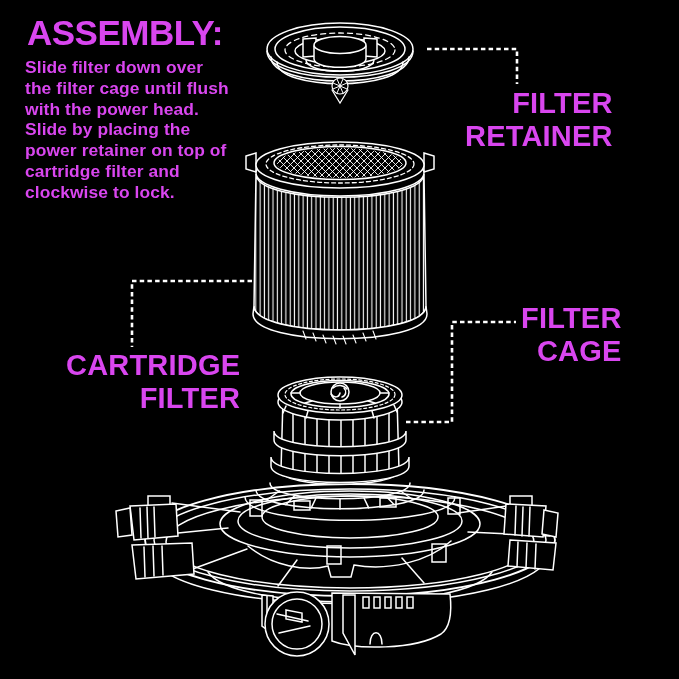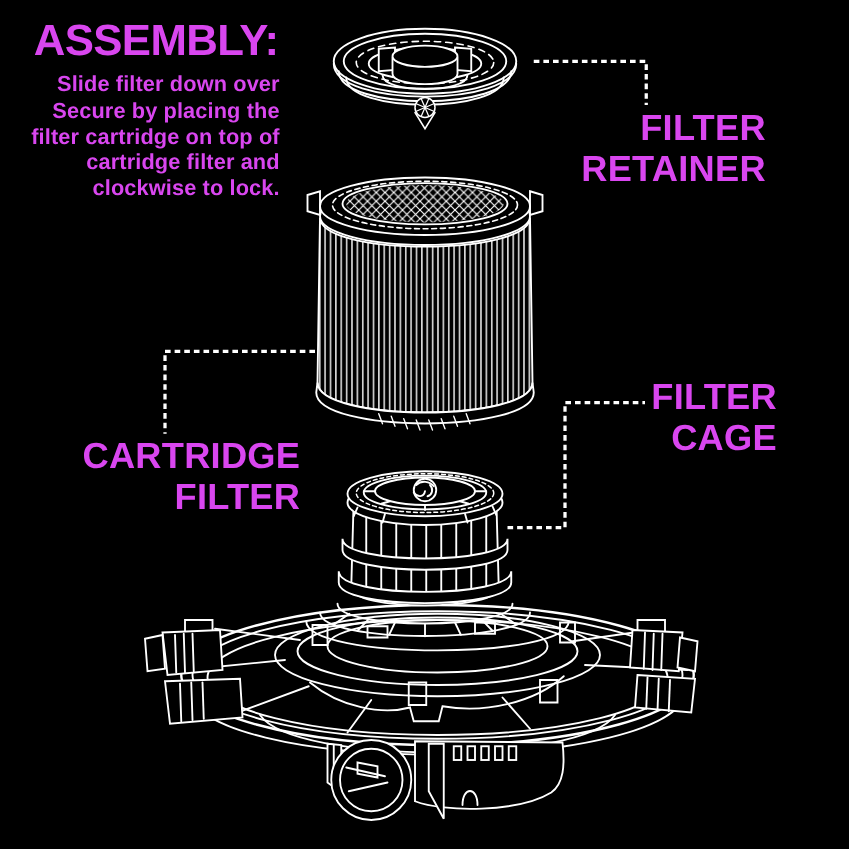--- a/index.html
+++ b/index.html
@@ -2,21 +2,21 @@
 <html><head>
 <meta charset="utf-8">
 <style>
   html,body{margin:0;padding:0;background:#000;}
   .stage{position:relative;width:679px;height:667px;background:#000;overflow:hidden;
          font-family:"Liberation Sans",sans-serif;color:#d946ef;}
   .diagram-svg{position:absolute;left:0;top:0;width:679px;height:679px;}
   .title{position:absolute;left:27px;top:13px;font-size:35px;line-height:40px;
          font-weight:800;letter-spacing:-0.5px;white-space:nowrap;}
   .instructions{position:absolute;left:25px;top:57px;font-size:17.4px;line-height:20.8px;
-                font-weight:600;letter-spacing:0.1px;text-align:right;}
+                font-weight:600;letter-spacing:0.1px;}
   .part-label{position:absolute;font-size:29px;line-height:33px;font-weight:800;
               letter-spacing:0.2px;white-space:pre-line;text-align:right;}
   .lbl-retainer{left:465px;top:87px;}
   .lbl-cartridge{left:66px;top:349px;}
   .lbl-cage{left:521px;top:302px;}
 </style>
 </head>
 <body>
 
 <div class="stage">
@@ -189,22 +189,24 @@
       <path d="M427,49 L517,49 L517,84"></path>
       <path d="M252,281 L132,281 L132,347"></path>
       <path d="M406,422 L452,422 L452,322 L516,322"></path>
     </g>
   </svg>
 
   <div class="title">ASSEMBLY:</div>
 
   <div class="instructions">
     <div>Slide filter down over</div>
-    <div>Secure by placing the</div>
-    <div>filter cartridge on top of</div>
+    <div>the filter cage until flush</div>
+    <div>with the power head.</div>
+    <div>Slide by placing the</div>
+    <div>power retainer on top of</div>
     <div>cartridge filter and</div>
     <div>clockwise to lock.</div>
   </div>
 
   <div class="part-label lbl-retainer">FILTER
 RETAINER</div>
   <div class="part-label lbl-cartridge">CARTRIDGE
 FILTER</div>
   <div class="part-label lbl-cage">FILTER
 CAGE</div>

